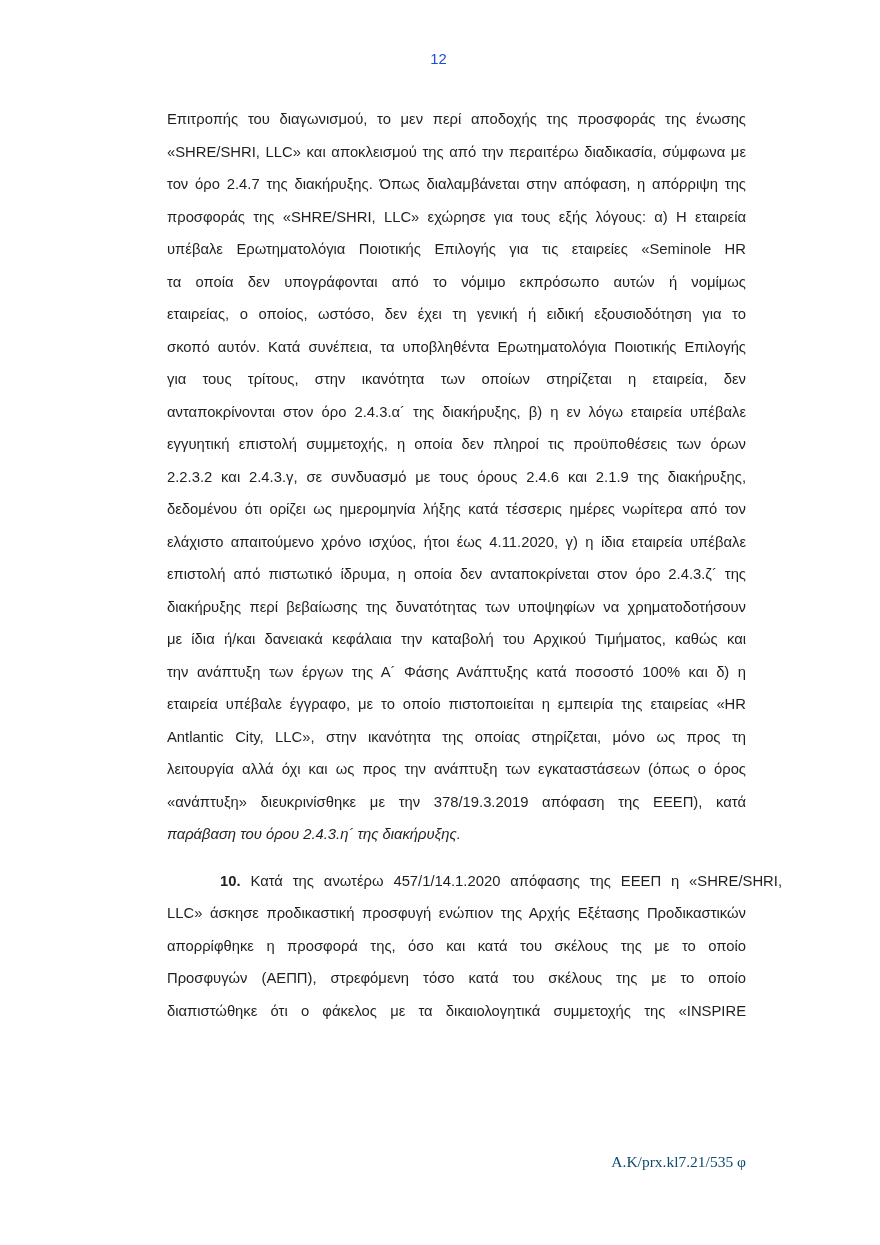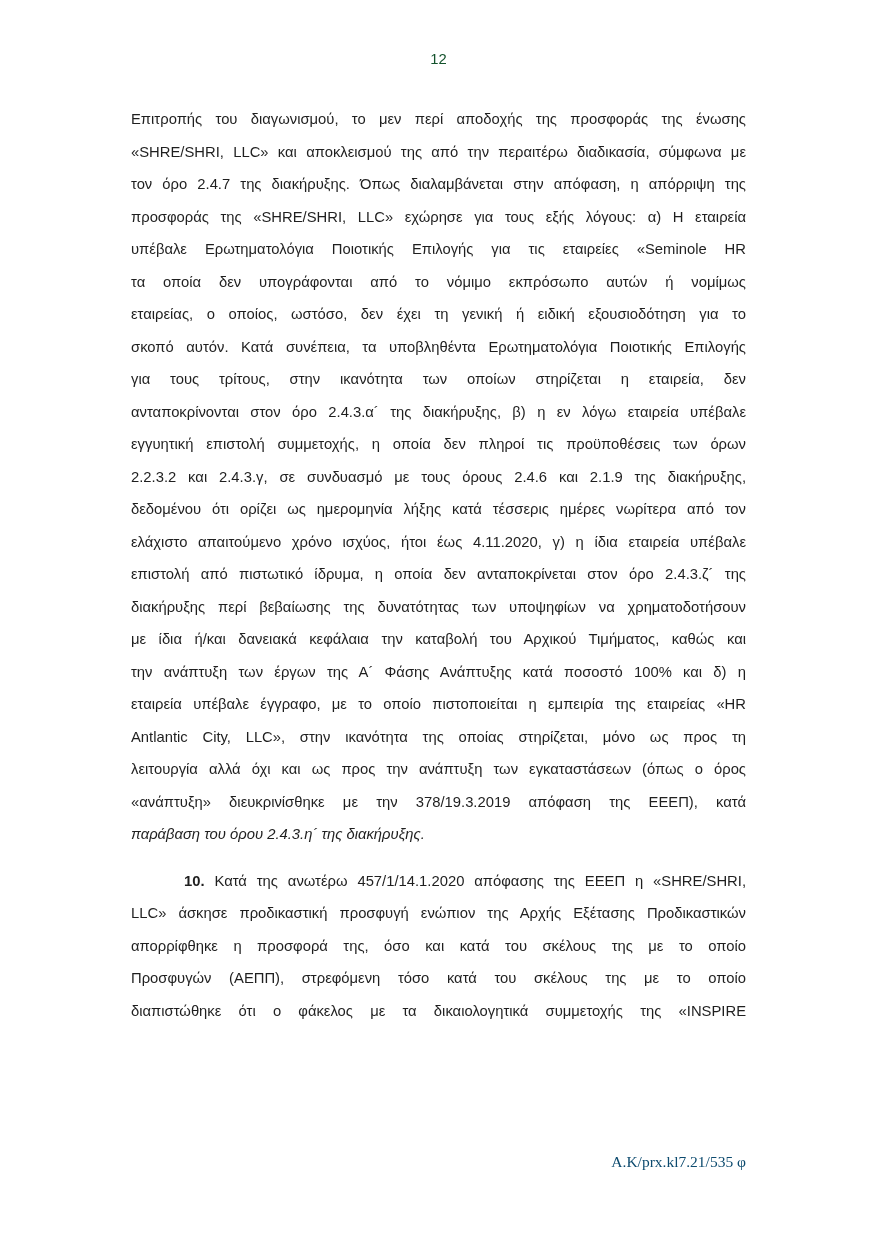--- a/index.html
+++ b/index.html
@@ -16,37 +16,38 @@
     font-family: "Liberation Sans", "DejaVu Sans", sans-serif;
     overflow: hidden;
   }
   .page-number {
     position: absolute;
     top: 51px;
     left: 131px;
     width: 615px;
     text-align: center;
     font-size: 14.8px;
-    color: #14532d;
+    color: #1d4ed8;
   }
   .body-text {
     position: absolute;
     top: 103px;
     left: 131px;
     width: 615px;
     font-size: 14.8px;
     color: #1f1f1f;
   }
   .line {
     height: 32.5px;
     line-height: 32.5px;
     text-align: justify;
     text-align-last: justify;
     overflow: hidden;
     white-space: normal;
+    margin-left: 36px;
   }
   .line.last-line {
     text-align-last: left;
     font-style: italic;
   }
   .para-gap {
     height: 14px;
   }
   .indent-first {
     padding-left: 53px;

